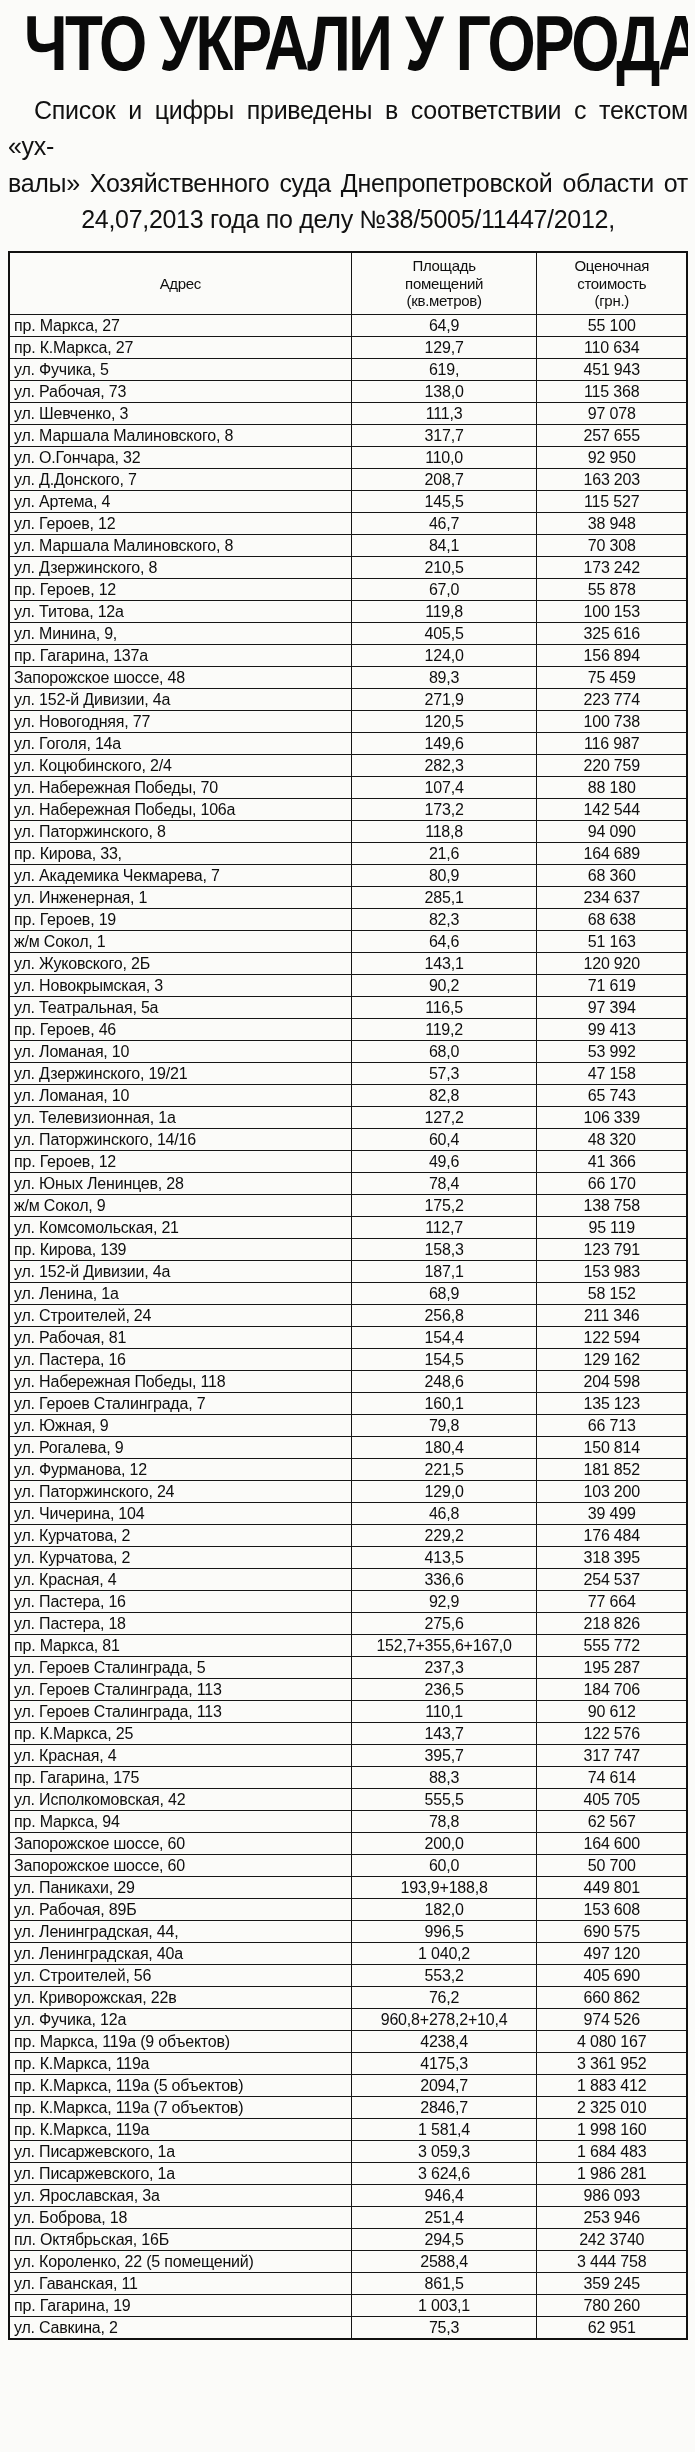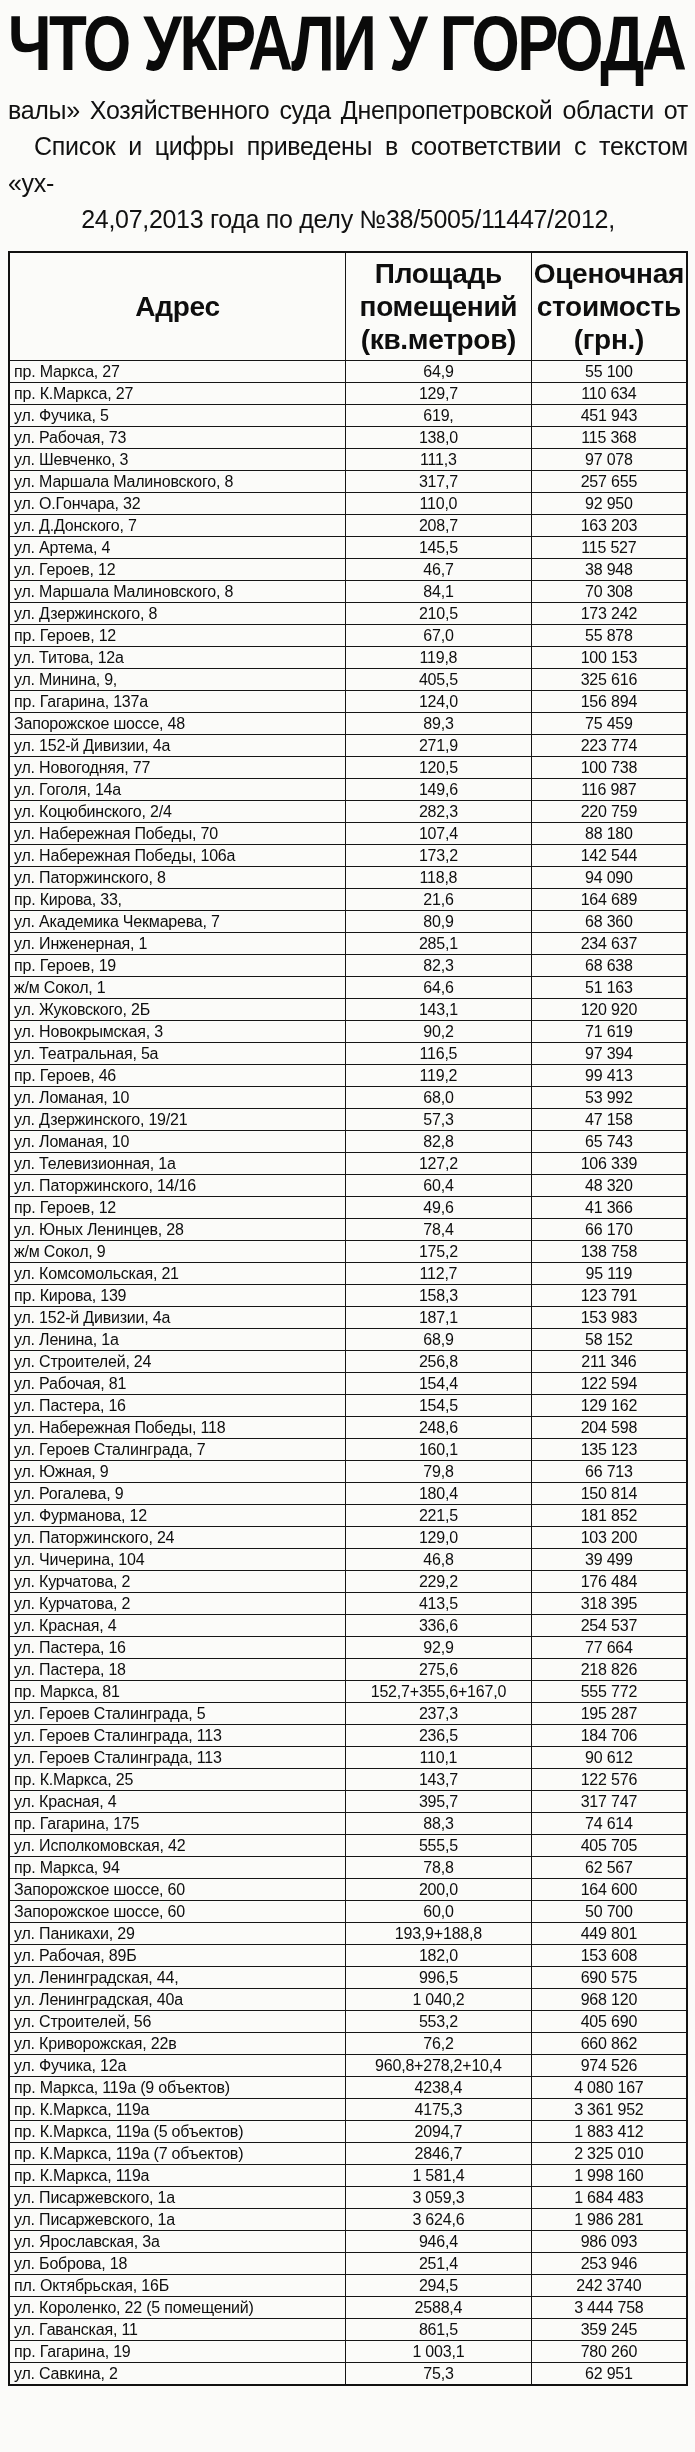--- a/index.html
+++ b/index.html
@@ -5,21 +5,21 @@
   html, body { margin: 0; padding: 0; }
   body {
     width: 695px;
     background: #fbfbf9;
     color: #0e0e0e;
     font-family: "Liberation Sans", sans-serif;
     -webkit-font-smoothing: antialiased;
   }
   .page { padding: 2px 7px 6px 8px; }
 
-  .title-wrap { height: 84px; overflow: hidden; }
+  .title-wrap { height: 84px; overflow: hidden; margin-left: 16px; }
   .title {
     display: inline-block;
     font-size: 62px;
     font-weight: bold;
     letter-spacing: -2.5px;
     white-space: nowrap;
     line-height: 1.05;
     transform: scaleY(1.26);
     transform-origin: top left;
     color: #0a0a0a;
@@ -38,22 +38,22 @@
 
   table.props {
     border-collapse: collapse;
     width: 100%;
     border: 2px solid #111;
   }
   table.props th, table.props td {
     border: 1px solid #161616;
   }
   table.props th {
-    font-weight: bold;
-    font-size: 28px;
+    font-weight: normal;
+    font-size: 15px;
     line-height: 1.18;
     vertical-align: middle;
     white-space: pre-line;
     padding: 4px 2px;
     letter-spacing: -0.3px;
   }
   table.props td {
     font-size: 16px;
     height: 21px;
     padding: 0 4px;
@@ -71,22 +71,22 @@
 </head>
 <body>
 
 <div class="page">
 
   <div class="title-wrap">
     <span class="title">ЧТО УКРАЛИ У ГОРОДА</span>
   </div>
 
   <div class="intro">
+    <div class="jline line1">Список и цифры приведены в соответствии с текстом «ух-</div>
     <div class="jline">валы» Хозяйственного суда Днепропетровской области от</div>
-    <div class="jline line1">Список и цифры приведены в соответствии с текстом «ух-</div>
     <div class="line3">24,07,2013 года по делу №38/5005/11447/2012,</div>
   </div>
 
   <table class="props">
     <thead>
       <tr>
         <th class="c-addr">Адрес</th>
         <th class="c-area">Площадь
 помещений
 (кв.метров)</th>
@@ -462,21 +462,21 @@
     <td class="num">153 608</td>
   </tr>
         <tr>
     <td class="addr">ул. Ленинградская, 44,</td>
     <td class="num">996,5</td>
     <td class="num">690 575</td>
   </tr>
         <tr>
     <td class="addr">ул. Ленинградская, 40а</td>
     <td class="num">1 040,2</td>
-    <td class="num">968 120</td>
+    <td class="num">497 120</td>
   </tr>
         <tr>
     <td class="addr">ул. Строителей, 56</td>
     <td class="num">553,2</td>
     <td class="num">405 690</td>
   </tr>
         <tr>
     <td class="addr">ул. Криворожская, 22в</td>
     <td class="num">76,2</td>
     <td class="num">660 862</td>

